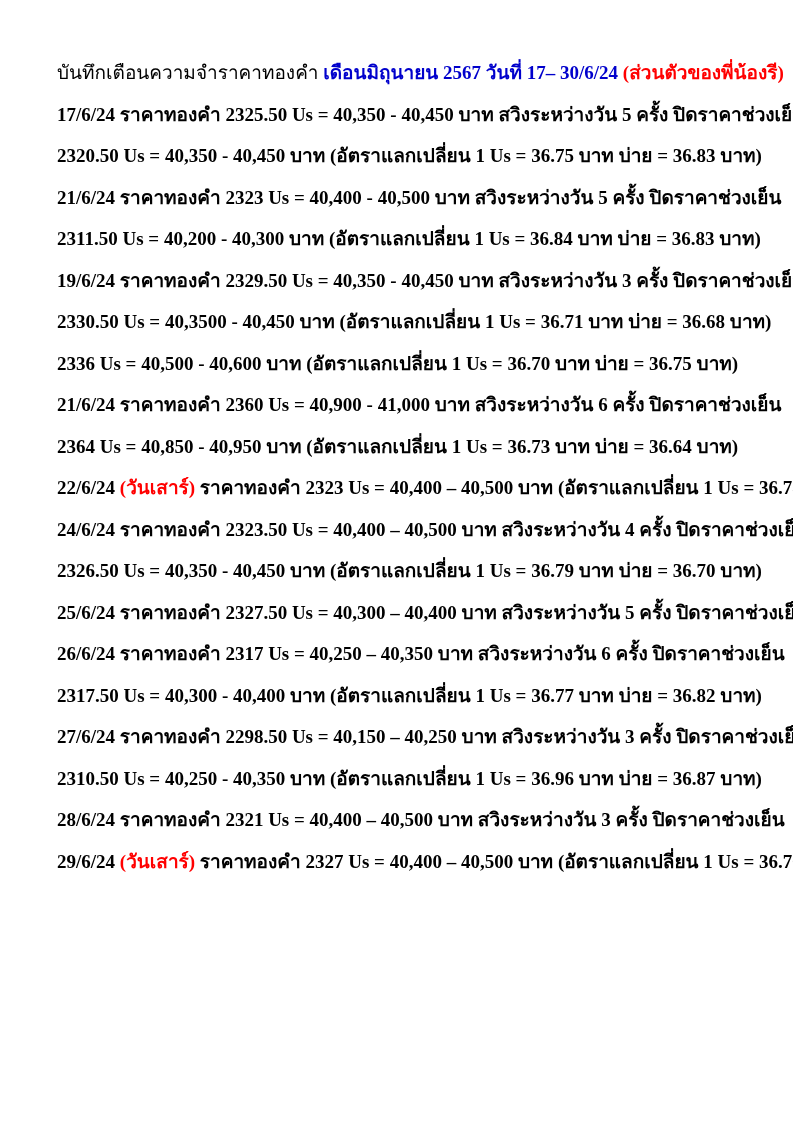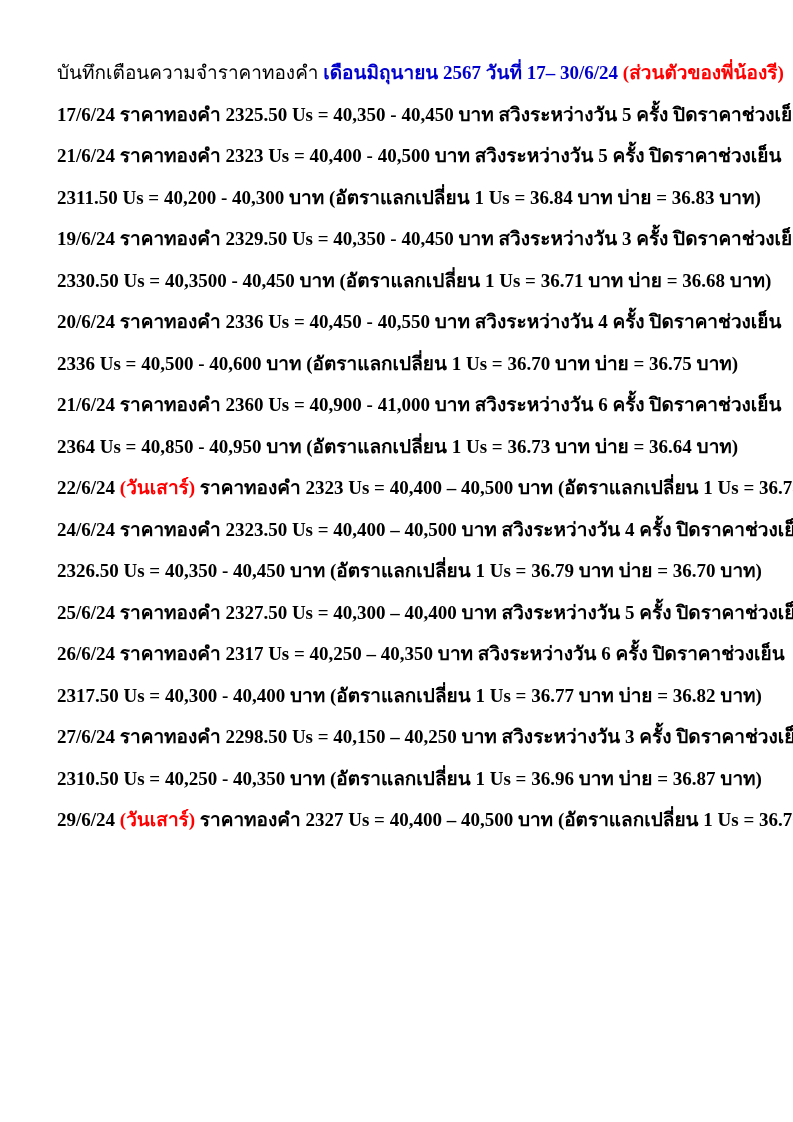--- a/index.html
+++ b/index.html
@@ -37,32 +37,33 @@
   .seg.red   { color: #FF0000; }
 </style>
 </head>
 <body>
 
 <div class="page">
   <div class="doc">
     <div class="line" id="title-line"><span class="seg black regular">บันทึกเตือนความจำราคาทองคำ </span><span class="seg blue bold">เดือนมิถุนายน 2567 วันที่ 17– 30/6/24 </span><span class="seg red bold">(ส่วนตัวของพี่น้องรี)</span></div>
     <div id="doc-lines">
         <div class="line"><span class="seg black bold">17/6/24 ราคาทองคำ 2325.50 Us = 40,350 - 40,450 บาท สวิงระหว่างวัน 5 ครั้ง ปิดราคาช่วงเย็น</span></div>
+        <div class="line"><span class="seg black bold">2320.50 Us = 40,350 - 40,450 บาท (อัตราแลกเปลี่ยน 1 Us =  36.75 บาท บ่าย = 36.83 บาท)</span></div>
         <div class="line"><span class="seg black bold">21/6/24 ราคาทองคำ 2323 Us = 40,400 - 40,500 บาท สวิงระหว่างวัน 5 ครั้ง ปิดราคาช่วงเย็น</span></div>
         <div class="line"><span class="seg black bold">2311.50 Us = 40,200 - 40,300 บาท (อัตราแลกเปลี่ยน 1 Us =  36.84 บาท บ่าย = 36.83 บาท)</span></div>
         <div class="line"><span class="seg black bold">19/6/24 ราคาทองคำ 2329.50 Us = 40,350 - 40,450 บาท สวิงระหว่างวัน 3 ครั้ง ปิดราคาช่วงเย็น</span></div>
         <div class="line"><span class="seg black bold">2330.50 Us = 40,3500 - 40,450 บาท (อัตราแลกเปลี่ยน 1 Us =  36.71 บาท บ่าย = 36.68 บาท)</span></div>
-        <div class="line"><span class="seg black bold">20/6/24 ราคาทองคำ 2336 Us = 40,450 - 40,550 บาท สวิงระหว่างวัน 4 ครั้ง ปิดราคาช่วงเย็น</span></div>
         <div class="line"><span class="seg black bold">2336 Us = 40,500 - 40,600 บาท (อัตราแลกเปลี่ยน 1 Us =  36.70 บาท บ่าย = 36.75 บาท)</span></div>
         <div class="line"><span class="seg black bold">21/6/24 ราคาทองคำ 2360 Us = 40,900 - 41,000 บาท สวิงระหว่างวัน 6 ครั้ง ปิดราคาช่วงเย็น</span></div>
         <div class="line"><span class="seg black bold">2364 Us = 40,850 - 40,950 บาท (อัตราแลกเปลี่ยน 1 Us =  36.73 บาท บ่าย = 36.64 บาท)</span></div>
         <div class="line"><span class="seg black bold">22/6/24 </span><span class="seg red bold">(วันเสาร์)</span><span class="seg black bold"> ราคาทองคำ 2323 Us = 40,400 – 40,500 บาท (อัตราแลกเปลี่ยน 1 Us =  36.78 บาท)</span></div>
         <div class="line"><span class="seg black bold">24/6/24 ราคาทองคำ 2323.50 Us = 40,400 – 40,500 บาท สวิงระหว่างวัน 4 ครั้ง ปิดราคาช่วงเย็น</span></div>
         <div class="line"><span class="seg black bold">2326.50 Us = 40,350 - 40,450 บาท (อัตราแลกเปลี่ยน 1 Us =  36.79 บาท บ่าย = 36.70 บาท)</span></div>
         <div class="line"><span class="seg black bold">25/6/24 ราคาทองคำ 2327.50 Us = 40,300 – 40,400 บาท สวิงระหว่างวัน 5 ครั้ง ปิดราคาช่วงเย็น</span></div>
         <div class="line"><span class="seg black bold">26/6/24 ราคาทองคำ 2317 Us = 40,250 – 40,350 บาท สวิงระหว่างวัน 6 ครั้ง ปิดราคาช่วงเย็น</span></div>
         <div class="line"><span class="seg black bold">2317.50 Us = 40,300 - 40,400 บาท (อัตราแลกเปลี่ยน 1 Us =  36.77 บาท บ่าย = 36.82 บาท)</span></div>
         <div class="line"><span class="seg black bold">27/6/24 ราคาทองคำ 2298.50 Us = 40,150 – 40,250 บาท สวิงระหว่างวัน 3 ครั้ง ปิดราคาช่วงเย็น</span></div>
         <div class="line"><span class="seg black bold">2310.50  Us = 40,250 - 40,350 บาท (อัตราแลกเปลี่ยน 1 Us =  36.96 บาท บ่าย = 36.87 บาท)</span></div>
+        <div class="line"><span class="seg black bold">28/6/24 ราคาทองคำ 2321 Us = 40,400 – 40,500 บาท สวิงระหว่างวัน 3 ครั้ง ปิดราคาช่วงเย็น</span></div>
         <div class="line"><span class="seg black bold">29/6/24 </span><span class="seg red bold">(วันเสาร์)</span><span class="seg black bold"> ราคาทองคำ 2327 Us = 40,400 – 40,500 บาท (อัตราแลกเปลี่ยน 1 Us =  36.76 บาท)</span></div>
       </div>
   </div>
 </div>
 
 </body></html>

